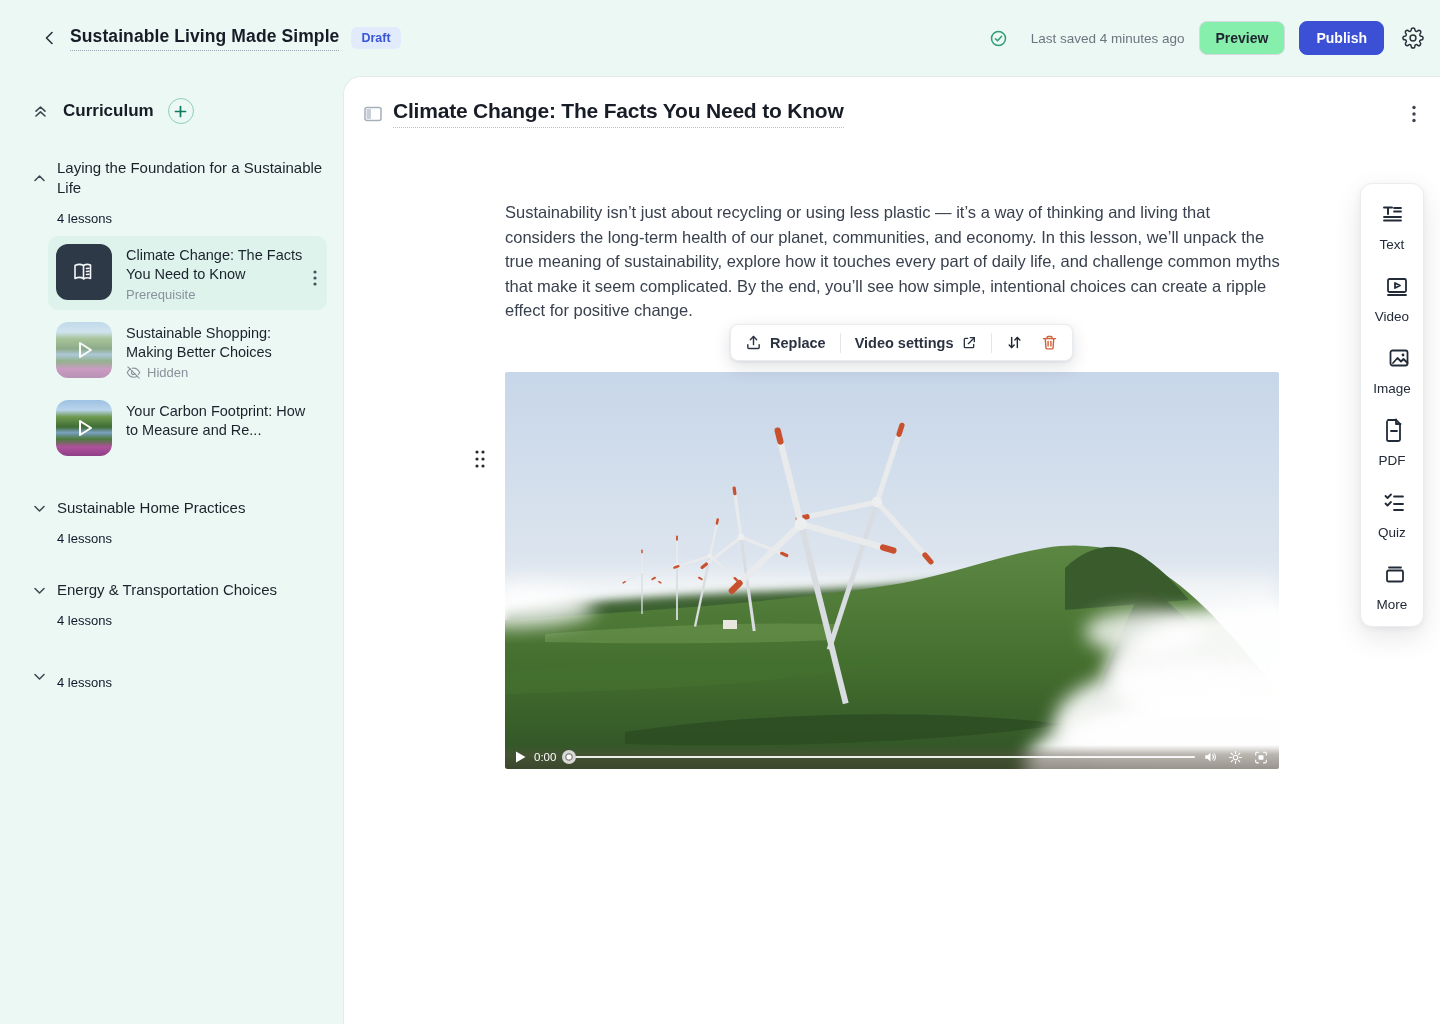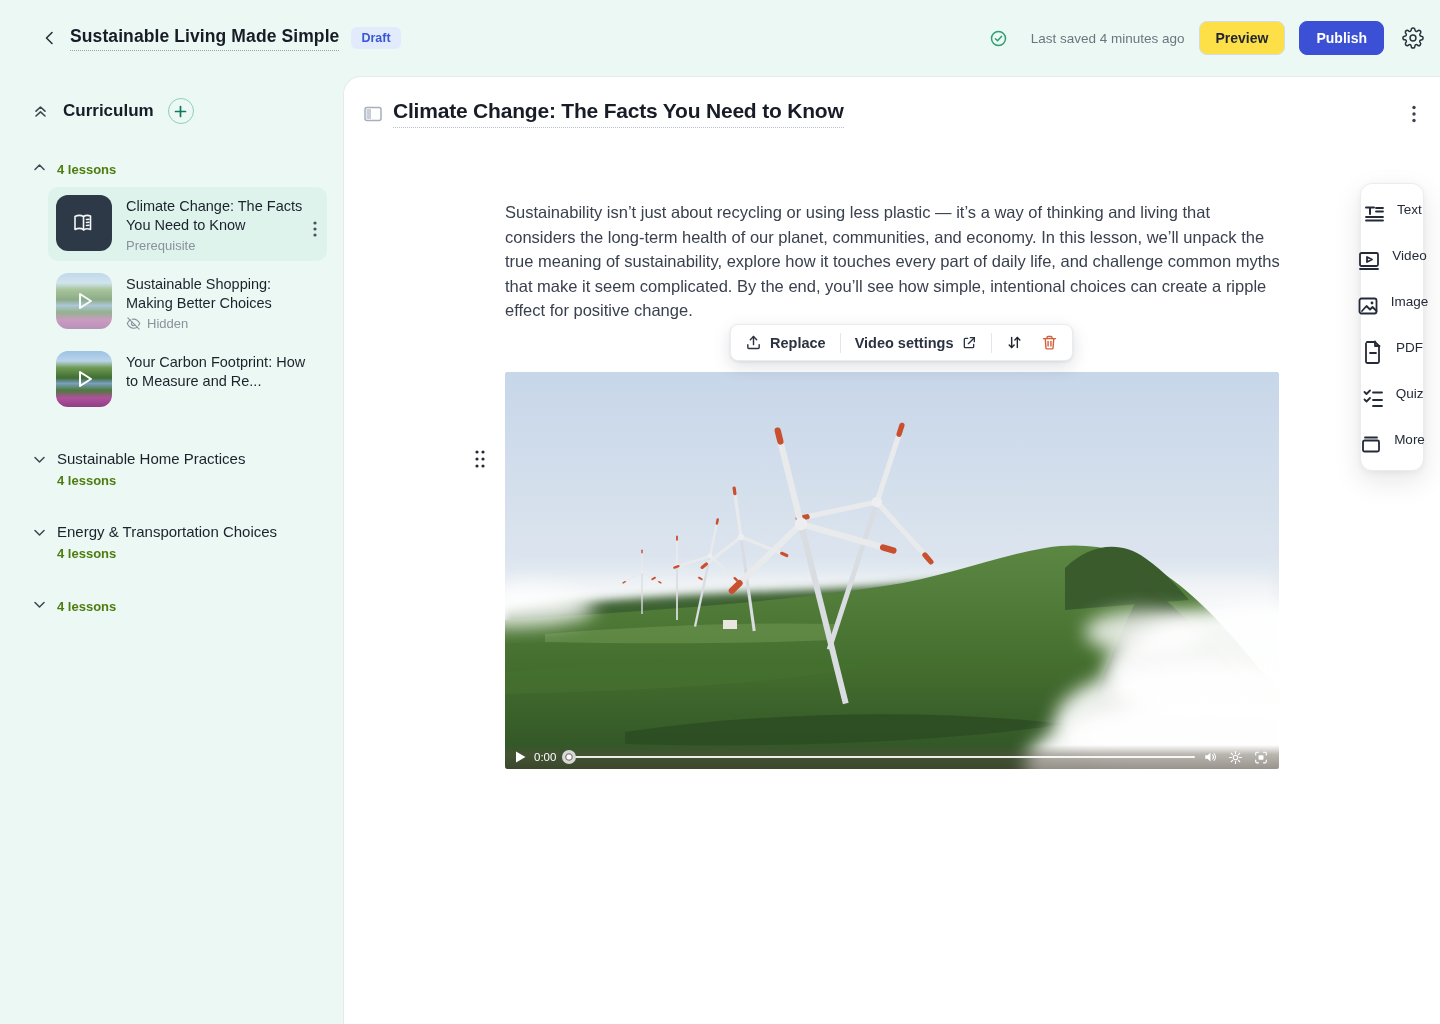--- a/index.html
+++ b/index.html
@@ -25,38 +25,38 @@
   .draft-badge {
     margin-left:12px; background:#e2ebfb; color:#3a56d4; font-size:12.5px; font-weight:600;
     padding:4px 10px; border-radius:6px;
   }
   .topbar-right { margin-left:auto; display:flex; align-items:center; gap:14px; }
   .saved { display:flex; align-items:center; gap:24px; color:#6d7480; font-size:13.5px; }
   .btn {
     height:34px; border-radius:8px; font-size:14px; font-weight:600;
     display:flex; align-items:center; padding:0 16px; cursor:pointer;
   }
-  .btn-preview { background:#fde047; border:1px solid #d6dbe1; color:#1f2430;text-align:right; }
+  .btn-preview { background:#86efac; border:1px solid #d6dbe1; color:#1f2430;text-align:right; }
   .btn-publish { background:#3b50d4; border:1px solid #3b50d4; color:#fff; }
   .gear-btn { width:30px; height:30px; display:flex; align-items:center; justify-content:center; cursor:pointer; }
 
   
   .sidebar { position:absolute; top:76px; left:0; width:343px; bottom:0; padding:22px 14px 0 32px; }
   .curriculum-header { display:flex; align-items:center; gap:14px; }
   .curriculum-title { font-size:17px; font-weight:700; }
   .plus-btn {
     width:26px; height:26px; border-radius:50%; border:1.5px solid #8ecfba;
     display:flex; align-items:center; justify-content:center; cursor:pointer; color:#0d7a5f;
   }
   .sections { margin-top:34px; }
   .section { margin-bottom:34px; }
   .section-header { display:grid; grid-template-columns:25px 1fr; column-gap:0; cursor:pointer; }
   .section-chevron { align-self:center; }
   .section-title { font-size:15px; font-weight:500; line-height:20px; color:#1c222c; }
-  .lesson-count { grid-column:2; margin-top:4px; font-size:13px; font-weight:700; color:#4d7c0f; }
+  .lesson-count { grid-column:2; margin-top:13px; font-size:13px; font-weight:400; color:#0f172a; }
   .lessons { margin:10px 0 0 16px; }
   .lesson-row {
     display:flex; gap:14px; align-items:flex-start; padding:8px; border-radius:10px;
     margin-bottom:4px; position:relative; cursor:pointer; width:279px;
   }
   .lesson-row.selected { background:#def3ec; }
   .thumb {
     width:56px; height:56px; border-radius:12px; flex:0 0 56px; position:relative; overflow:hidden;
     background:
       linear-gradient(180deg, #9ec2e4 0%, #b9d4ea 18%, #6f9a52 30%, #3f6d33 48%, #7aa0c0 58%, #4c7a3c 70%, #b0509c 84%, #8e3f86 100%);
@@ -123,21 +123,21 @@
   .vc-right { display:flex; align-items:center; gap:10px; }
   .vc-btn { cursor:pointer; display:flex; }
 
   
   .tools-panel {
     position:absolute; right:16px; top:106px; width:64px; padding:18px 0 14px;
     background:#fff; border:1px solid #e9edf0; border-radius:12px;
     box-shadow:0 10px 28px rgba(16,24,40,.10), 0 2px 6px rgba(16,24,40,.05);
     display:flex; flex-direction:column; align-items:center; gap:22px; z-index:4;
   }
-  .tool-item { display:flex; flex-direction:row; align-items:flex-start; gap:11px; cursor:pointer; }
+  .tool-item { display:flex; flex-direction:column; align-items:flex-end; gap:11px; cursor:pointer; }
   .tool-label { font-size:13.5px; color:#232b38; font-weight:500; }
 </style>
 </head>
 <body>
 
 <header class="topbar">
   <div class="back-btn">
     <span>
       <svg width="18" height="18" viewBox="0 0 18 18" fill="none" stroke="#2a313c" stroke-width="1.6" stroke-linecap="round" stroke-linejoin="round">
           <polyline points="11,3.5 5.5,9 11,14.5"></polyline>
@@ -189,20 +189,21 @@
 
   <div class="sections">
 
     <div class="section">
       <div class="section-header">
         <span class="section-chevron">
           <svg width="15" height="15" viewBox="0 0 15 15" fill="none" stroke="#3e4650" stroke-width="1.5" stroke-linecap="round" stroke-linejoin="round">
               <polyline points="3,9.5 7.5,5 12,9.5"></polyline>
             </svg>
         </span>
+        <span class="section-title">Laying the Foundation for a Sustainable Life</span>
         <span class="lesson-count">4 lessons</span>
       </div>
       <div class="lessons">
 
         <div class="lesson-row selected">
           <div class="tile-reading">
             <span>
               <svg width="28" height="28" viewBox="0 0 28 28" fill="none" stroke="#f4f6f8" stroke-width="1.6" stroke-linecap="round" stroke-linejoin="round">
                   <path d="M5 7.5c2.8-1.4 6-1.4 8.5 0v13c-2.5-1.4-5.7-1.4-8.5 0z"></path>
                   <path d="M13.5 7.5c2-1.2 4.6-1.4 7-0.4v13.4c-2.4-1-5-0.8-7 0.5"></path>

